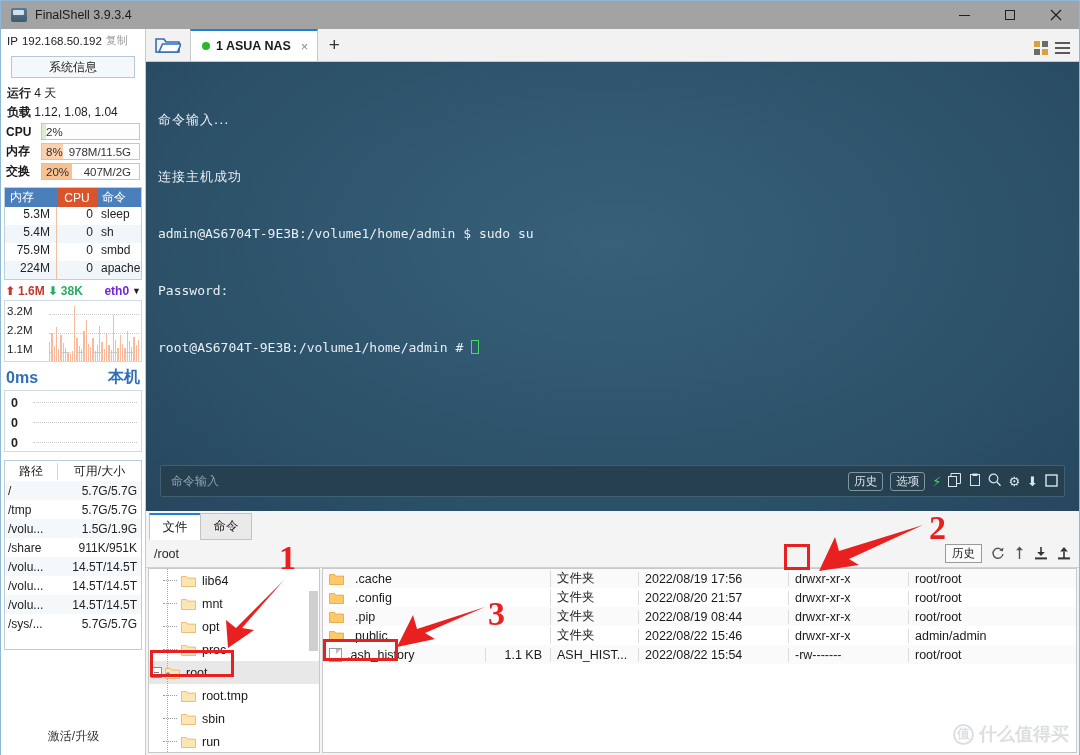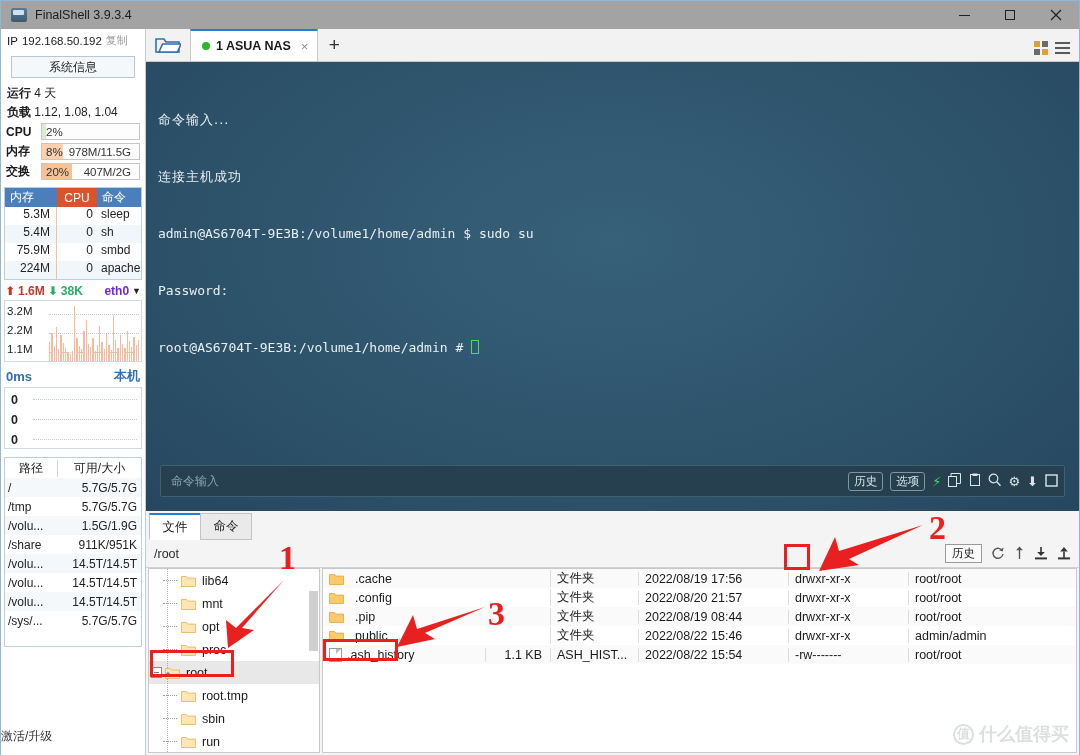--- a/index.html
+++ b/index.html
@@ -127,39 +127,39 @@
   .net-if { margin-left: auto; color: #6d28d9; font-weight: bold; }
   .graph-box {
     position: relative; margin: 0 3px; height: 62px; border: 1px solid #cfd9e2;
     background: #fff; overflow: hidden;
   }
   .graph-labels { position: absolute; left: 2px; top: 1px; font-size: 11.5px; color: #222; line-height: 19px; z-index: 3;}
   .bars { position: absolute; left: 44px; right: 2px; bottom: 0; top: 2px; display: flex; align-items: flex-end; gap: 1px; }
   .bars i { display: block; flex: 1; background: #fab99a; }
   .gridline { position:absolute; left: 44px; right: 2px; border-top: 1px dotted #c9c9c9; }
 
-  .ping-head { display: flex; align-items: center; padding: 5px 5px 2px 5px; font-size: 13px; }
+  .ping-head { display: flex; align-items: center; padding: 5px 5px 2px 5px; font-size: 16px; }
   .ping-ms { color: #2f6fb5; font-weight: bold; }
   .ping-host { margin-left: auto; color: #2f6fb5; font-weight: bold; }
   .ping-box { position: relative; margin: 0 3px; height: 62px; border: 1px solid #cfd9e2; background: #fff; }
   .ping-vals { position: absolute; left: 6px; top: 2px; font-size: 12.5px; font-weight: bold; color: #222; line-height: 20px; }
 
   
   .disk { margin: 8px 3px 0 3px; border: 1px solid #b9cfe0; background: #fff; }
   .disk-head { display: flex; height: 20px; font-size: 12px; color: #1a1a1a; align-items: center; }
   .disk-head .c1 { width: 52px; text-align: center; font-weight: normal; }
   .disk-head .c2 { flex: 1; text-align: center; border-left: 1px solid #d6d6d6; }
   .disk-row { display: flex; height: 19px; font-size: 12px; color: #222; align-items: center; }
   .disk-row:nth-child(even) { background: #f4f8fb; }
   .disk-row .c1 { width: 55px; padding-left: 3px; overflow: hidden; white-space: nowrap; }
   .disk-row .c2 { flex: 1; text-align: right; padding-right: 4px; }
   .disk-pad { height: 16px; }
 
   .activate {
-    position: absolute; left: 0; bottom: 10px; width: 145px; 
+    position: absolute; left: 0; bottom: 10px; width: 145px; text-align: center;
     font-size: 12px; color: #333;
   }
 
   
   .terminal {
     position: absolute; left: 145px; top: 61px; width: 933px; height: 449px;
     background: #2f5770;
     background-image: radial-gradient(ellipse at 50% 40%, #376179 0%, #2b5068 70%, #27475e 100%);
     overflow: hidden;
   }

